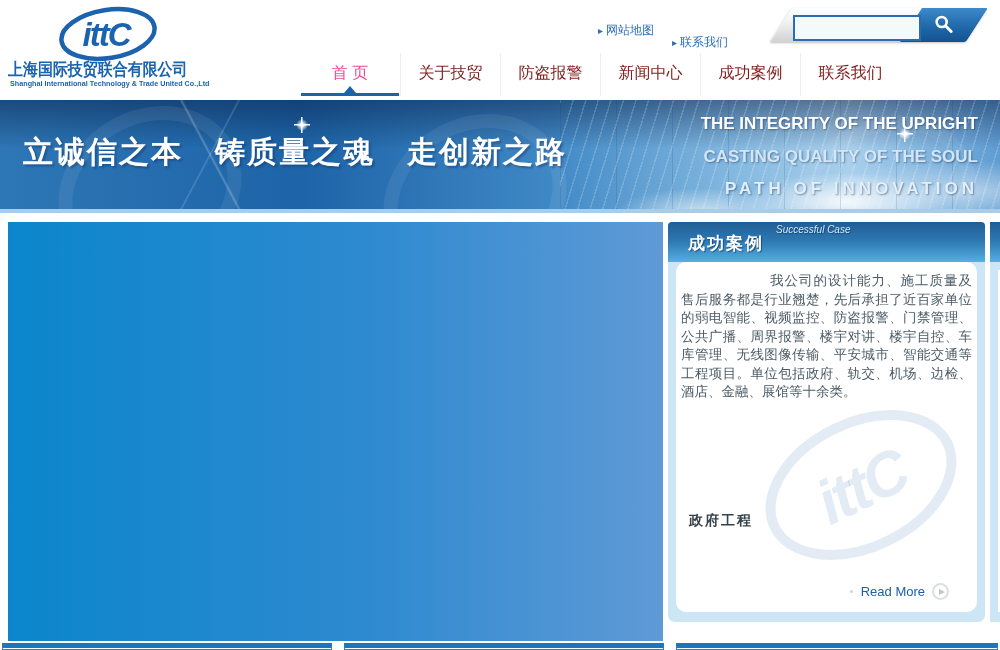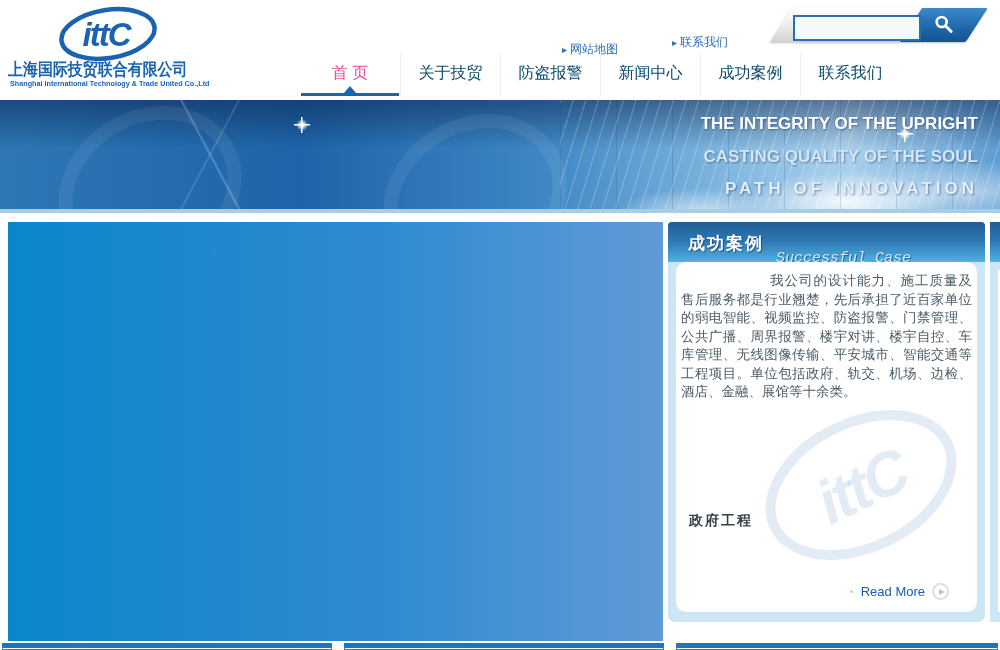--- a/index.html
+++ b/index.html
@@ -17,21 +17,21 @@
   }
   .company-en {
     position:absolute; left:10px; top:79px; font-size:7.6px; font-weight:bold;
     color:#1b63af; transform:scaleX(.95); transform-origin:left; white-space:nowrap;
   }
   .top-link {
     position:absolute; top:22px; font-size:12px; color:#2a6db5; text-decoration:none;
     white-space:nowrap;
   }
   .top-link .arr { font-size:10px; margin-right:3px; color:#2a6db5; }
-  #site-map-link { left:562px;margin-top:19px; }
+  #site-map-link { left:598px; }
   #contact-top-link { left:672px;margin-top:12px; }
   
   .search { position:absolute; left:757px; top:8px; width:232px; height:34px; }
   .search-shape {
     position:absolute; left:24px; top:0; width:196px; height:34px;
     transform:skewX(-33deg); display:flex; overflow:hidden;
     box-shadow:0 1px 2px rgba(0,0,0,.25); border-radius:2px;
   }
   .search-gray { flex:1; background:linear-gradient(180deg,#ffffff 0%,#f2f2f2 40%,#d2d2d2 100%); }
   .search-btn {
@@ -41,21 +41,21 @@
   .search-btn .unskew { display:block; transform:skewX(33deg); }
   .search-input {
     position:absolute; left:36px; top:7px; width:128px; height:26px;
     border:2px solid #2a6db5; background:#f4fafa; outline:none; padding:0 6px;
     font-size:13px; color:#333;
   }
   
   .nav { position:absolute; left:300px; top:53px; width:700px; height:43px; list-style:none; display:flex; }
   .nav li {
     position:relative; width:100px; text-align:center; line-height:40px;
-    font-size:16px; color:#0c4a6e; cursor:pointer; white-space:nowrap;
+    font-size:16px; color:#7f1d1d; cursor:pointer; white-space:nowrap;
   }
   .nav li + li { border-left:1px solid #efefef; }
   .nav li.active { color:#ec4899; }
   .nav li.active::after {
     content:""; position:absolute; left:1px; right:1px; bottom:0; height:3px; background:#1766ad;
   }
   .tri {
     position:absolute; left:50%; margin-left:-6px; bottom:3px; width:0; height:0;
     border-left:6px solid transparent; border-right:6px solid transparent;
     border-bottom:7px solid #1766ad;
@@ -119,22 +119,22 @@
   }
   .panel-header {
     position:absolute; left:0; top:0; right:0; height:40px; border-radius:4px 4px 0 0;
     background:linear-gradient(180deg,#215d95 0%,#2e7ab5 50%,#55b0e0 100%);
   }
   .panel-title-cn {
     position:absolute; left:20px; top:10px; font-size:17px; font-weight:bold; color:#fff;
     letter-spacing:2px; text-shadow:1px 1px 1px rgba(0,30,70,.5);
   }
   .panel-title-en {
-    position:absolute; left:108px; top:28px; font-size:15px; font-style:italic;
-    font-family:Liberation Mono, monospace;
+    position:absolute; left:108px; top:2px; font-size:10px; font-style:italic;
+    font-family:Liberation Sans, sans-serif;
     color:#cfe9fa; text-shadow:1px 1px 1px rgba(0,40,80,.55);
   }
   .panel-box {
     position:absolute; left:8px; top:40px; width:301px; height:350px;
     background:#fff; border-radius:10px; overflow:hidden;
   }
   .panel-intro {
     position:relative; z-index:2; margin:10px 5px 12px 5px; font-size:13.5px; line-height:18.5px;
     color:#4b5b66; text-indent:6.6em; text-align:justify;
   }
@@ -211,20 +211,21 @@
   </ul>
 
   <div class="banner">
     <div class="bldg"></div>
     <div class="rays"></div>
     <div class="bwm bwm1"></div>
     <div class="bwm bwm2"></div>
     <div class="bwm bwm3"></div>
     <div class="sparkle sp1"></div>
     <div class="sparkle sp2"></div>
+    <div class="slogan-cn">立诚信之本　铸质量之魂　走创新之路</div>
     <div class="slogan-en en1">THE INTEGRITY OF THE UPRIGHT</div>
     <div class="slogan-en en3">PATH OF INNOVATION</div>
     <div class="slogan-en en2">CASTING QUALITY OF THE SOUL</div>
   </div>
   <div class="banner-strip"></div>
 
   <div class="main-box"></div>
 
   <div class="case-panel">
     <div class="panel-header">

